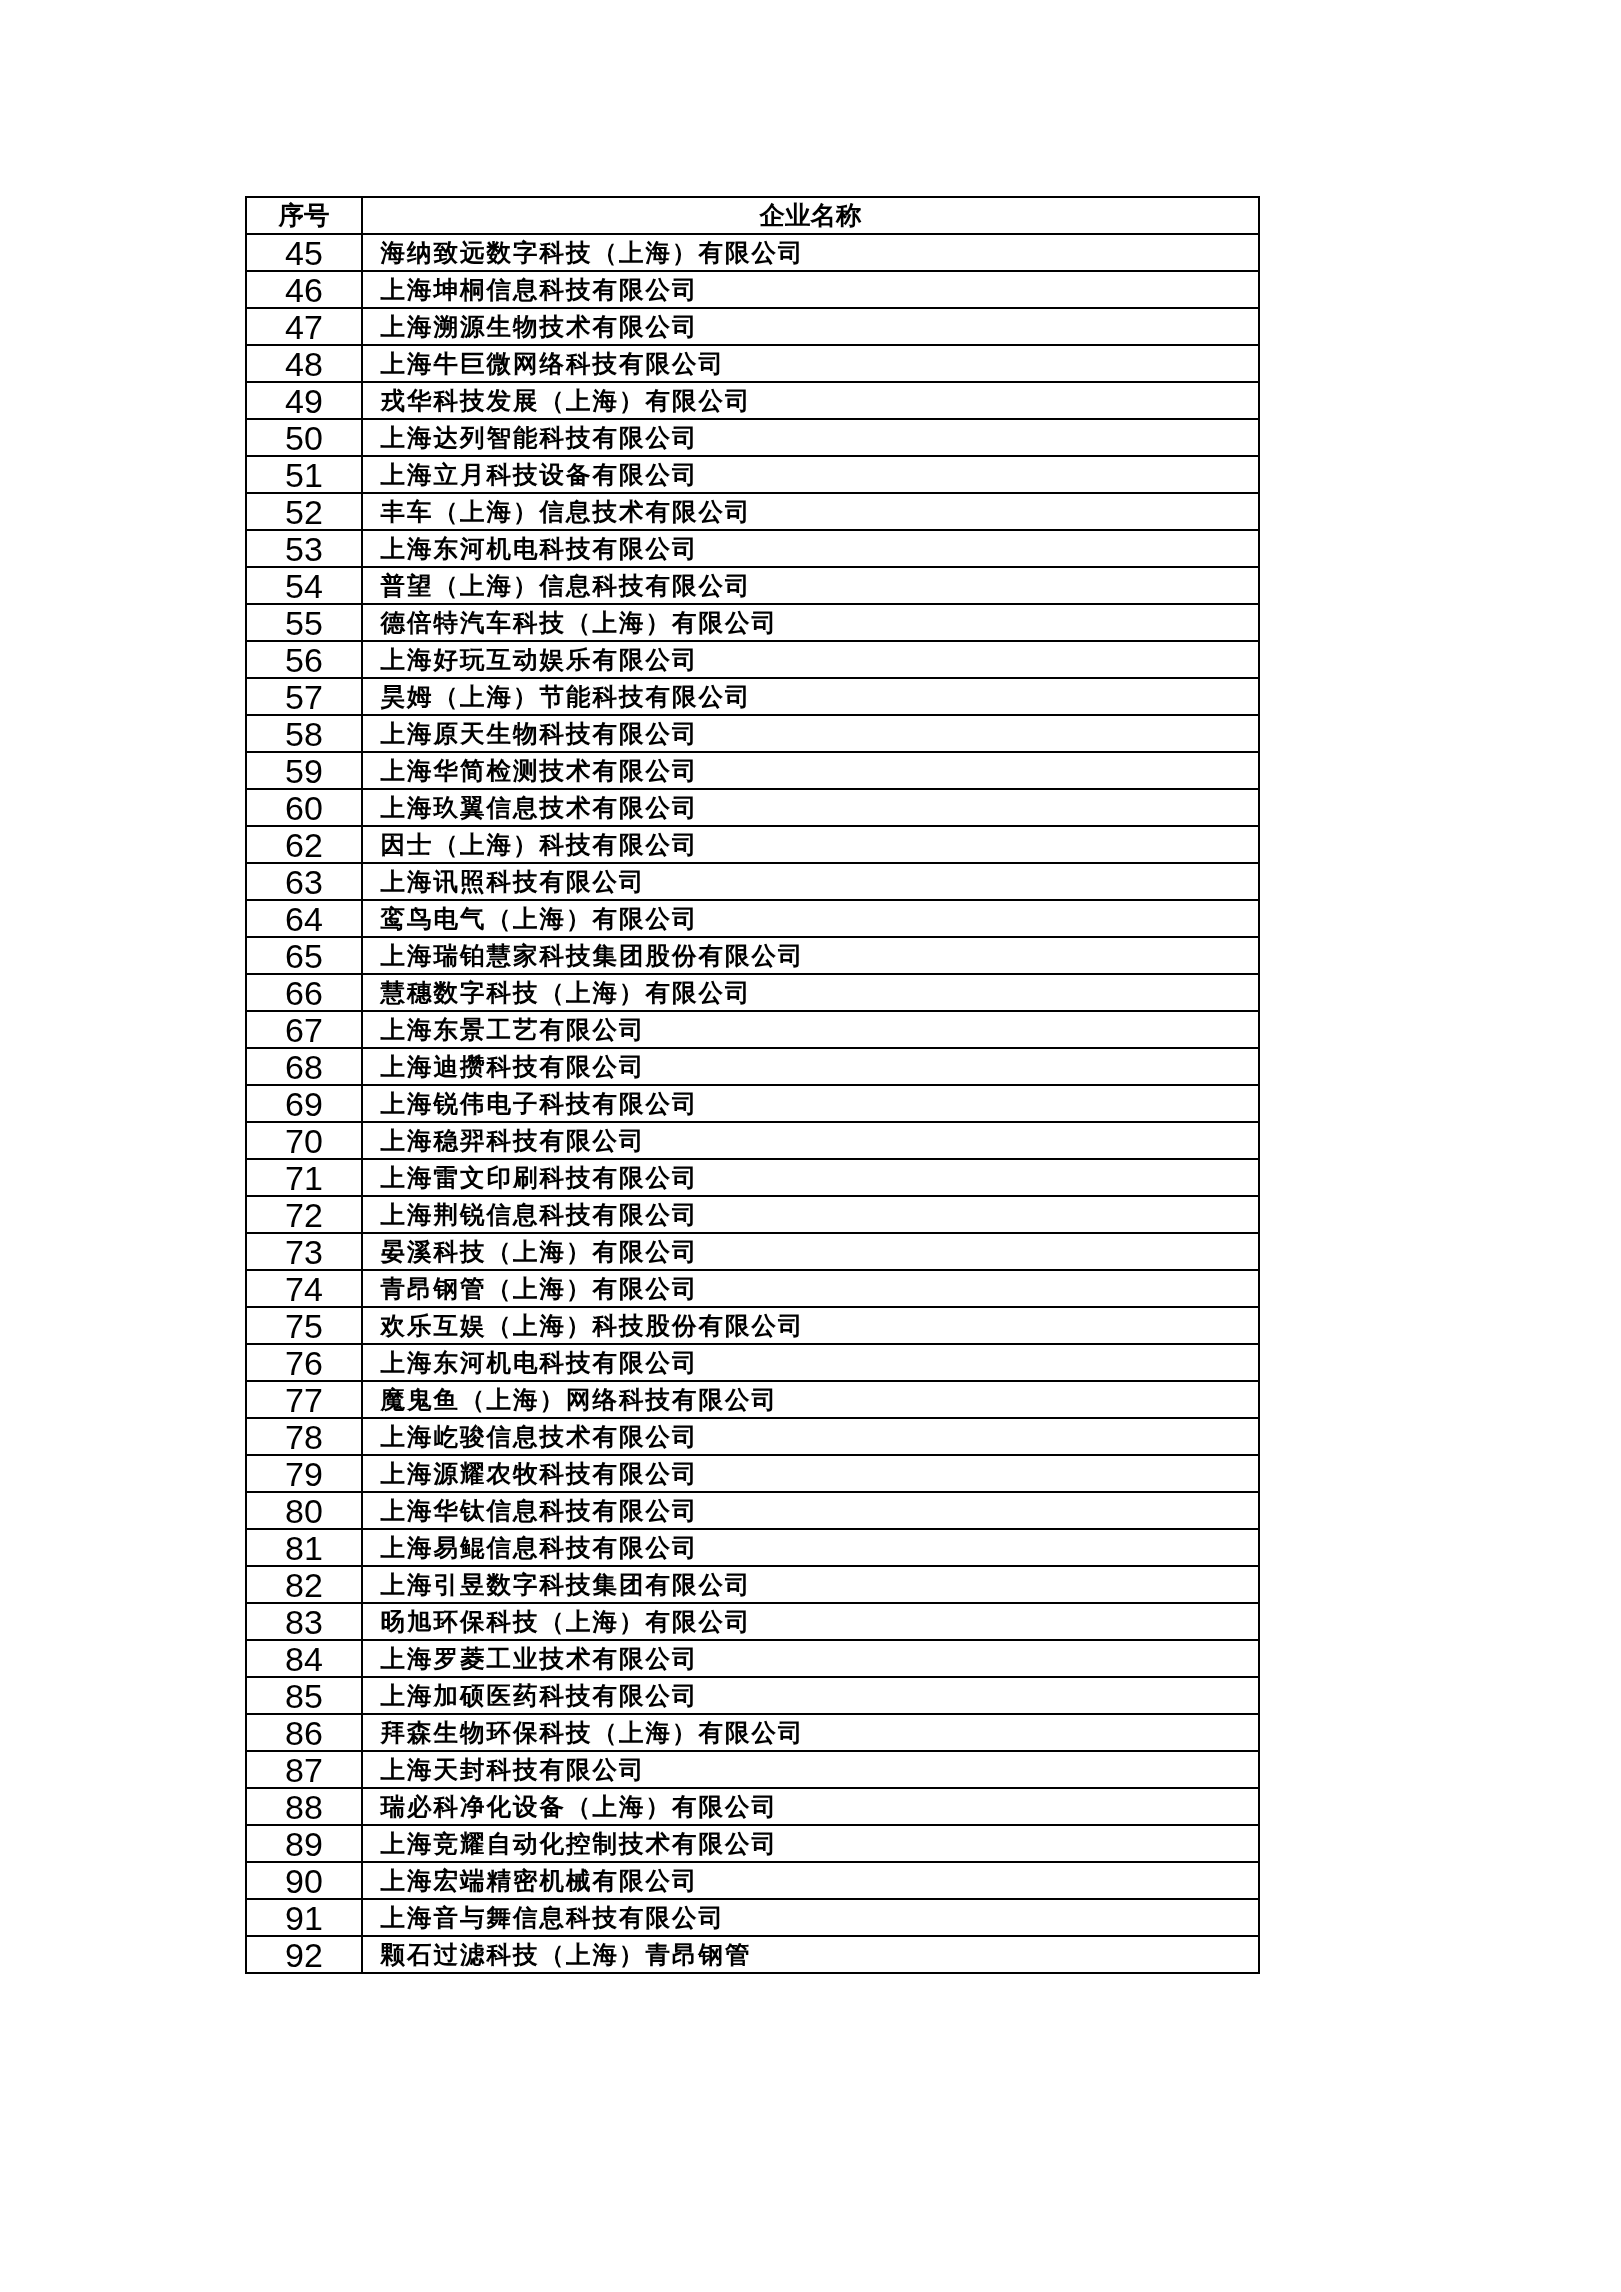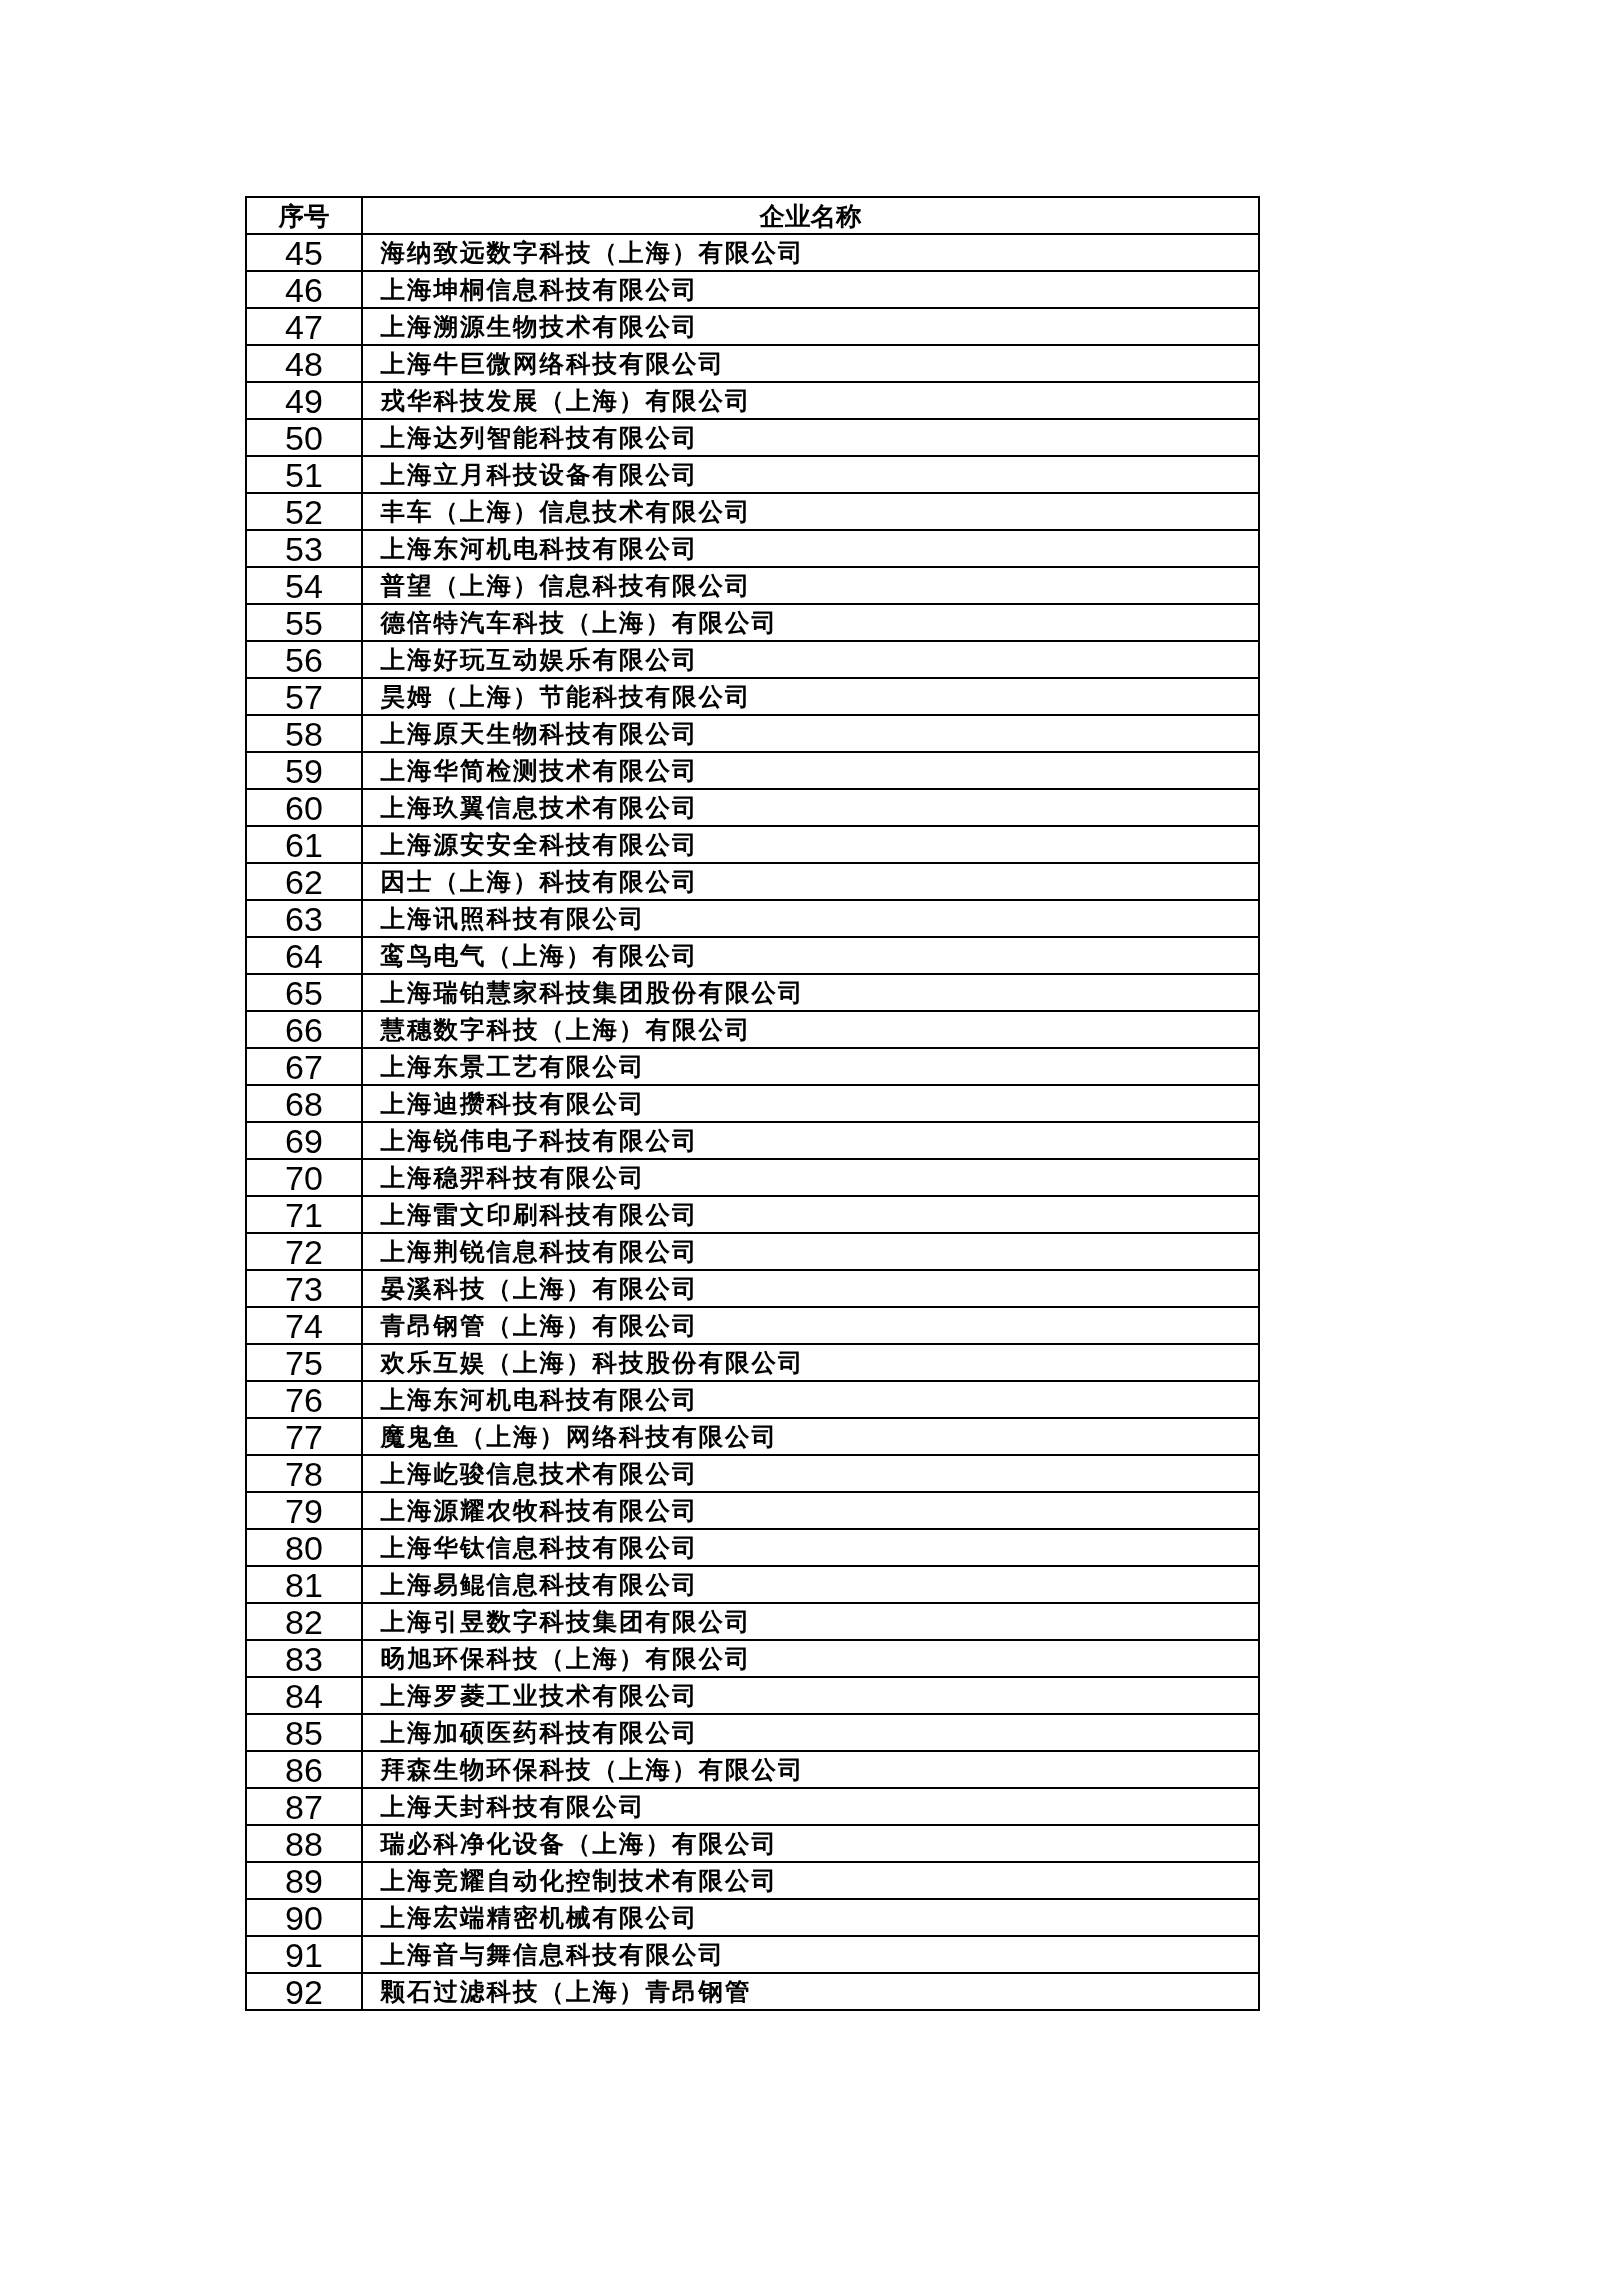--- a/index.html
+++ b/index.html
@@ -9,21 +9,21 @@
     position: absolute; left: 245px; top: 196px; width: 1012px;
     border-collapse: collapse; table-layout: fixed;
   }
   table.list col.c-no { width: 116px; }
   table.list col.c-name { width: 897px; }
   table.list th, table.list td {
     border: 2px solid #000; height: 35px; padding: 0;
     font-size: 24.5px; line-height: 34px; white-space: nowrap; overflow: hidden;
   }
   table.list th { font-weight: bold; text-align: center; font-size: 25.5px;
-                  font-family: Liberation Sans, sans-serif; }
+                  font-family: Liberation Serif, serif; }
   table.list td.no { text-align: center; font-family: Liberation Sans, sans-serif; font-size: 34px; }
   table.list td.name { text-align: left; padding-left: 17.6px; letter-spacing: 2px;
                        font-family: "DejaVu Sans", "Liberation Sans", sans-serif; font-weight: bold; }
 </style>
 </head>
 <body>
 
 <table class="list">
   <colgroup>
       <col class="c-no">
@@ -94,24 +94,20 @@
       </tr>
       <tr>
         <td class="no">59</td>
         <td class="name">上海华简检测技术有限公司</td>
       </tr>
       <tr>
         <td class="no">60</td>
         <td class="name">上海玖翼信息技术有限公司</td>
       </tr>
       <tr>
-        <td class="no">61</td>
-        <td class="name">上海源安安全科技有限公司</td>
-      </tr>
-      <tr>
         <td class="no">62</td>
         <td class="name">因士（上海）科技有限公司</td>
       </tr>
       <tr>
         <td class="no">63</td>
         <td class="name">上海讯照科技有限公司</td>
       </tr>
       <tr>
         <td class="no">64</td>
         <td class="name">鸾鸟电气（上海）有限公司</td>

